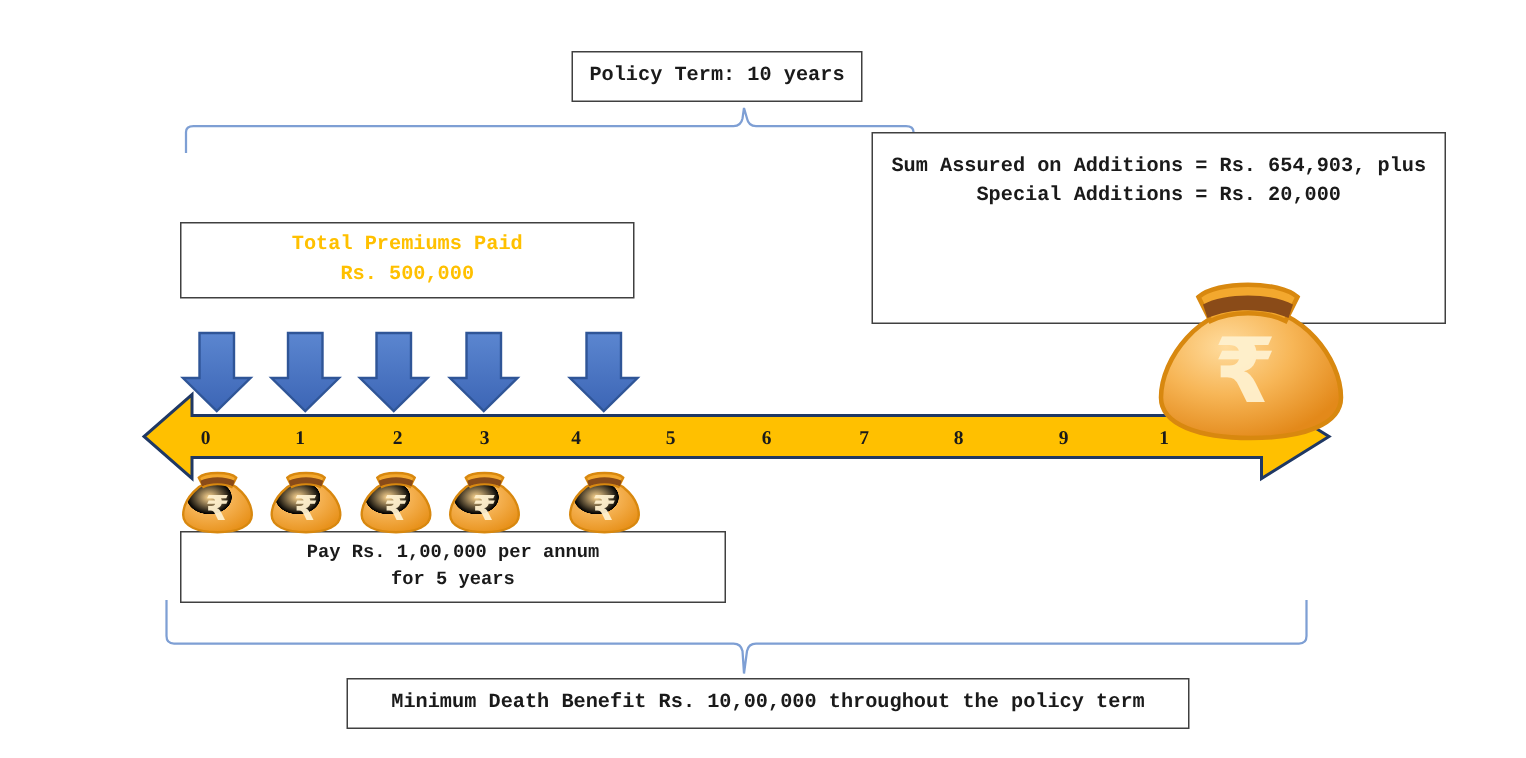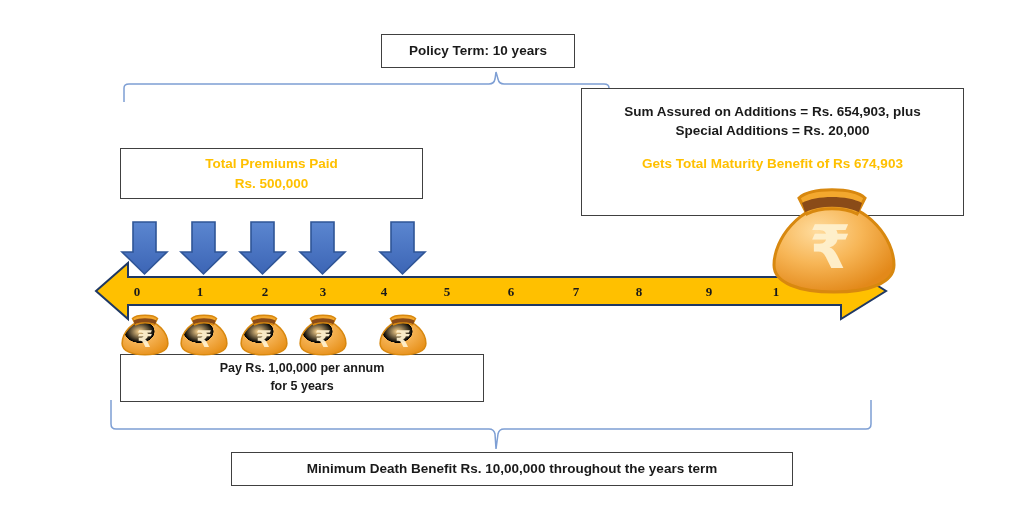--- a/index.html
+++ b/index.html
@@ -29,20 +29,21 @@
     flex-direction: column;
     align-items: center;
     justify-content: center;
     text-align: center;
   }
   .box .line {
     font-weight: bold;
     color: #1a1a1a;
     line-height: 1.42;
     white-space: nowrap;
+    font-family: Liberation Mono, monospace;
   }
   .box .line.amber {
     color: #FFC000;
   }
 
   
   #policy-term-box {
     left: 381px; top: 34px;
     width: 194px; height: 34px;
   }
@@ -138,35 +139,34 @@
   </svg>
 
   <div class="box" id="policy-term-box">
     <div class="line">Policy Term: 10 years</div>
   </div>
 
   <div class="box" id="maturity-box">
     <div class="line">Sum Assured on Additions = Rs. 654,903, plus</div>
     <div class="line">Special Additions = Rs. 20,000</div>
     <div class="spacer"></div>
-    <div class="line amber">Gets Total Maturity Benefit of Rs 674,903</div>
   </div>
 
   <div class="box" id="premiums-box">
     <div class="line amber">Total Premiums Paid</div>
     <div class="line amber">Rs. 500,000</div>
   </div>
 
   <div class="box" id="pay-box">
     <div class="line">Pay Rs. 1,00,000 per annum</div>
     <div class="line">for 5 years</div>
   </div>
 
   <div class="box" id="death-box">
-    <div class="line">Minimum Death Benefit Rs. 10,00,000 throughout the years term</div>
+    <div class="line">Minimum Death Benefit Rs. 10,00,000 throughout the policy term</div>
   </div>
 
   <svg class="overlay">
     <defs>
 
       <radialGradient id="bagGrad" cx="38%" cy="32%" r="72%">
         <stop offset="0%" stop-color="#FFD791"></stop>
         <stop offset="45%" stop-color="#F6B košík"></stop>
         <stop offset="46%" stop-color="#F5B253"></stop>
         <stop offset="100%" stop-color="#E8921C"></stop>

